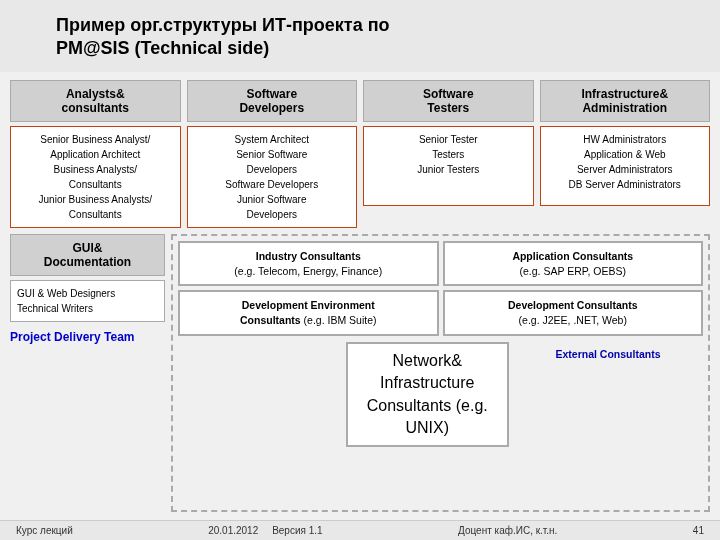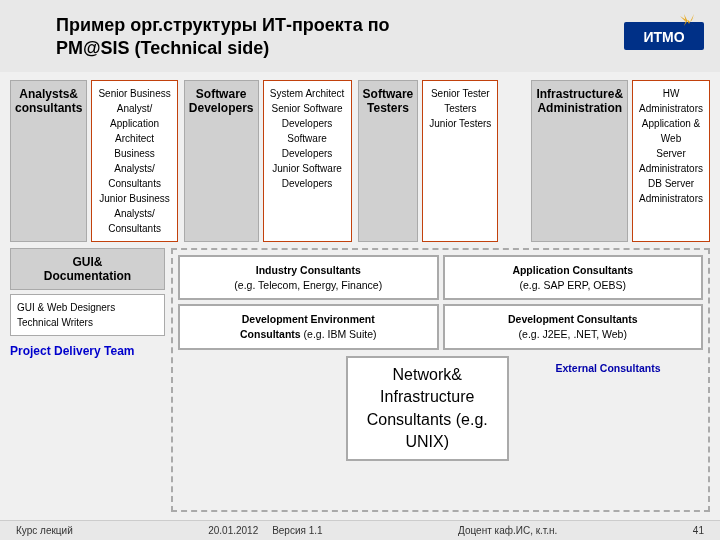--- a/index.html
+++ b/index.html
@@ -50,21 +50,21 @@
 
     
     .top-row {
       display: flex;
       gap: 6px;
     }
 
     .col {
       flex: 1;
       display: flex;
-      flex-direction: row;
+      flex-direction: column;
       gap: 4px;
     }
 
     .col-header {
       background: #d0d0d0;
       border: 1px solid #aaa;
       text-align: center;
       font-weight: bold;
       padding: 6px 4px;
       font-size: 12px;
@@ -202,28 +202,20 @@
   </style>
 </head>
 <body>
 
 <div class="page">
 
   <div class="header">
     <div class="header-title">
       <span>Пример орг.структуры ИТ-проекта по</span><br>
       <span>PM@SIS (Technical side)</span>
-    </div>
-    <div class="itmo-logo">
-      <svg width="80" height="48" viewBox="0 0 80 48">
-        <rect x="0" y="10" width="80" height="28" fill="#003087" rx="2"></rect>
-        <text x="40" y="30" text-anchor="middle" fill="#fff" font-size="14" font-weight="bold" font-family="Arial">ИТМО</text>
-
-        <polygon points="60,2 65,12 70,2 68,8 72,4 66,10 70,14 64,8 60,14 62,8 56,4 62,10" fill="#e8a000" opacity="0.9"></polygon>
-      </svg>
     </div>
   </div>
 
   <div class="main">
 
     <div class="top-row">
 
       <div class="col">
         <div class="col-header">Analysts&amp;<br>consultants</div>
         <div class="col-body">

